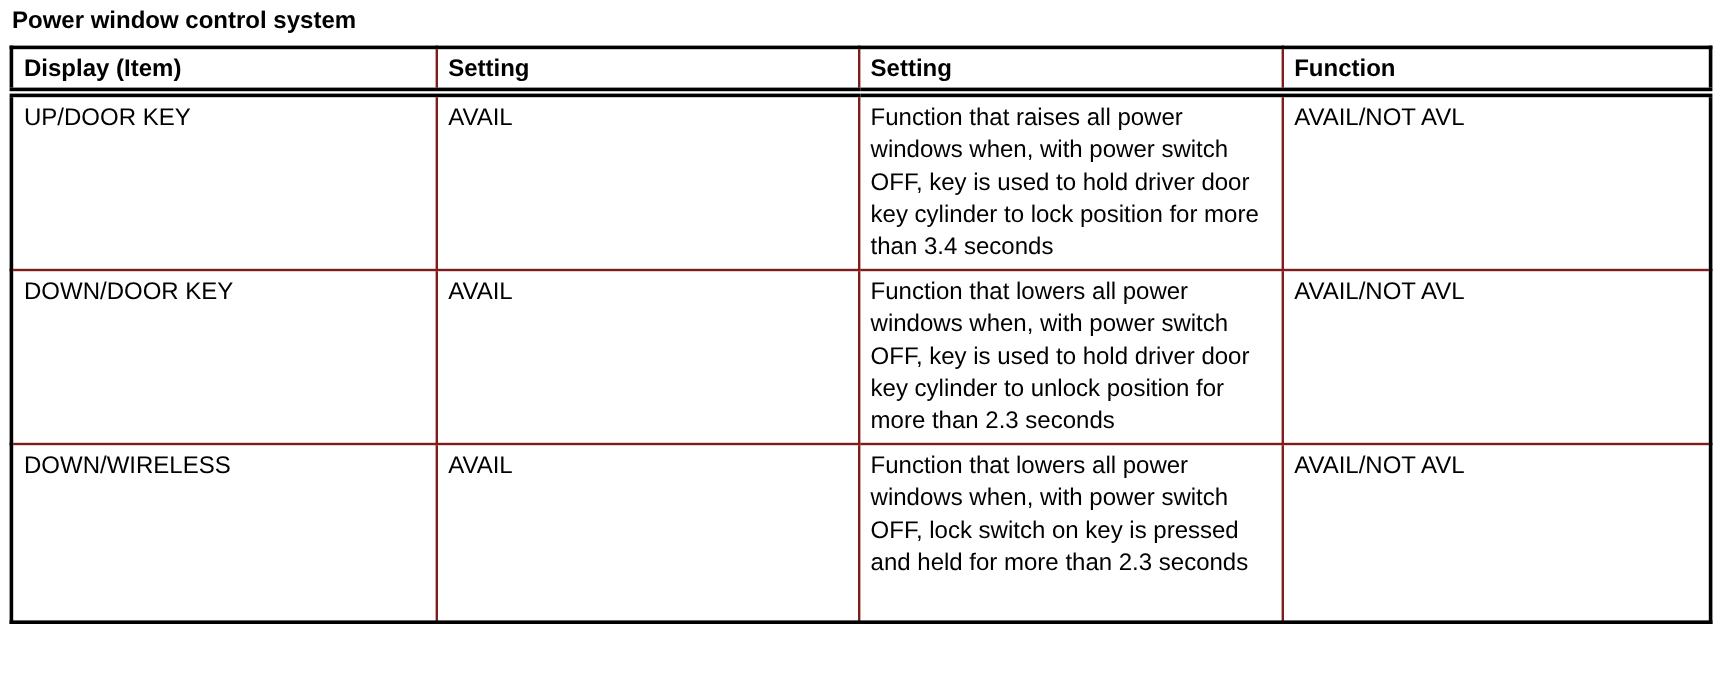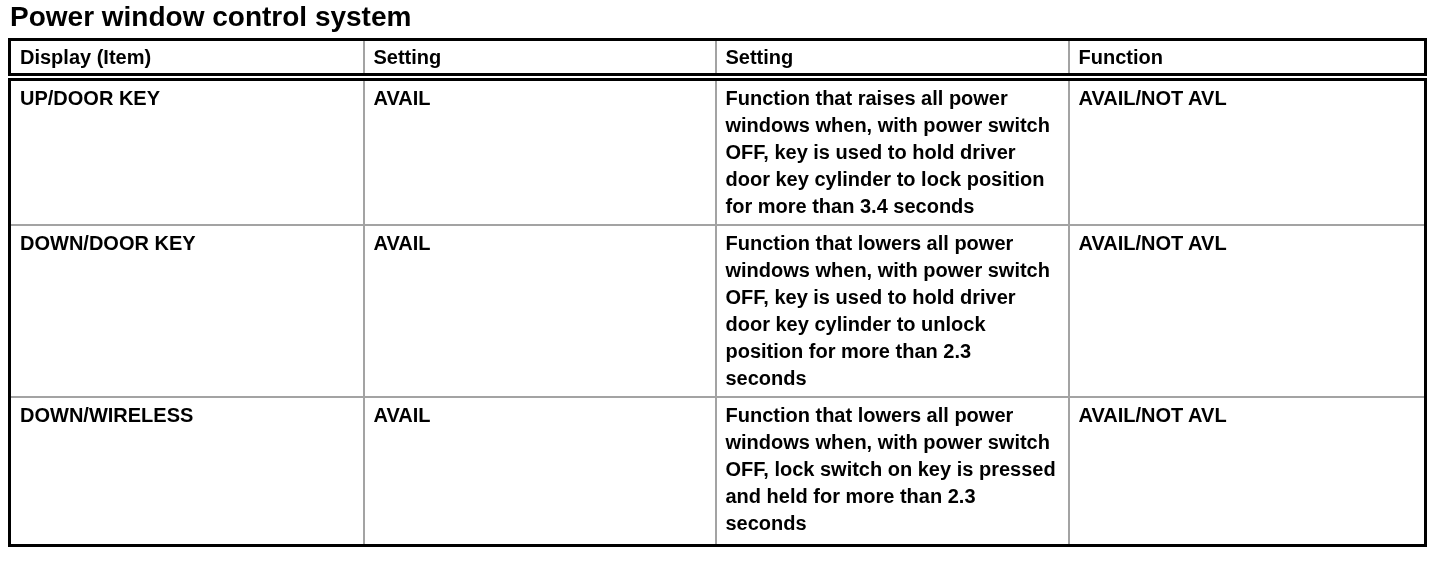--- a/index.html
+++ b/index.html
@@ -11,50 +11,50 @@
     width: 1440px;
     height: 562px;
     font-family: "Liberation Sans", sans-serif;
     color: #000000;
     overflow: hidden;
   }
   .page {
     padding: 2px 7px 0 8px;
   }
   .doc-title {
-    font-size: 28px;
+    font-size: 20px;
     font-weight: bold;
     margin: 0 0 6px 2px;
     line-height: 30px;
     letter-spacing: 0px;
   }
   table.spec-table {
     border-collapse: collapse;
     table-layout: fixed;
     width: 1418px;
     border: 3px solid #000000;
   }
   table.spec-table th,
   table.spec-table td {
-    border: 2px solid #a3a3a3;
+    border: 2px solid #7f1d1d;
     vertical-align: top;
     text-align: left;
     padding: 4px 10px 4px 9px;
     overflow: hidden;
   }
   table.spec-table thead th {
     font-size: 20px;
     font-weight: bold;
     height: 24px;
     line-height: 24px;
     border-bottom: 8px double #000000;
   }
   table.spec-table tbody td {
     font-size: 20px;
-    font-weight: bold;
+    font-weight: normal;
     line-height: 27px;
   }
   tr.row-1 { height: 140px; }
   tr.row-2 { height: 136px; }
   tr.row-3 { height: 148px; }
 </style>
 </head>
 <body>
 
 <div class="page">

